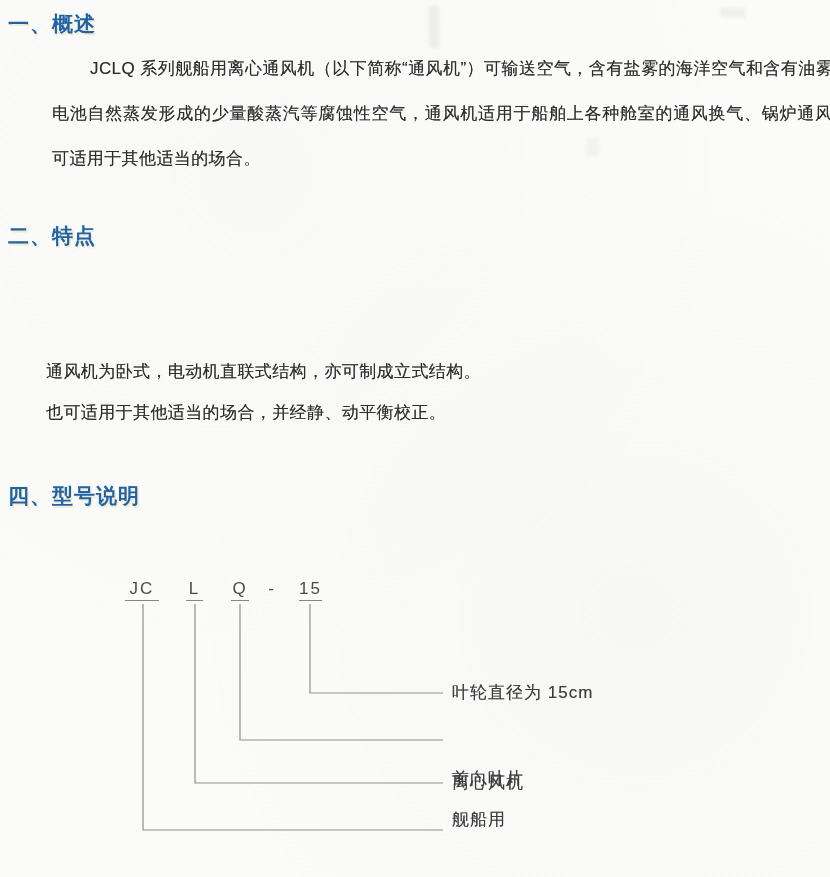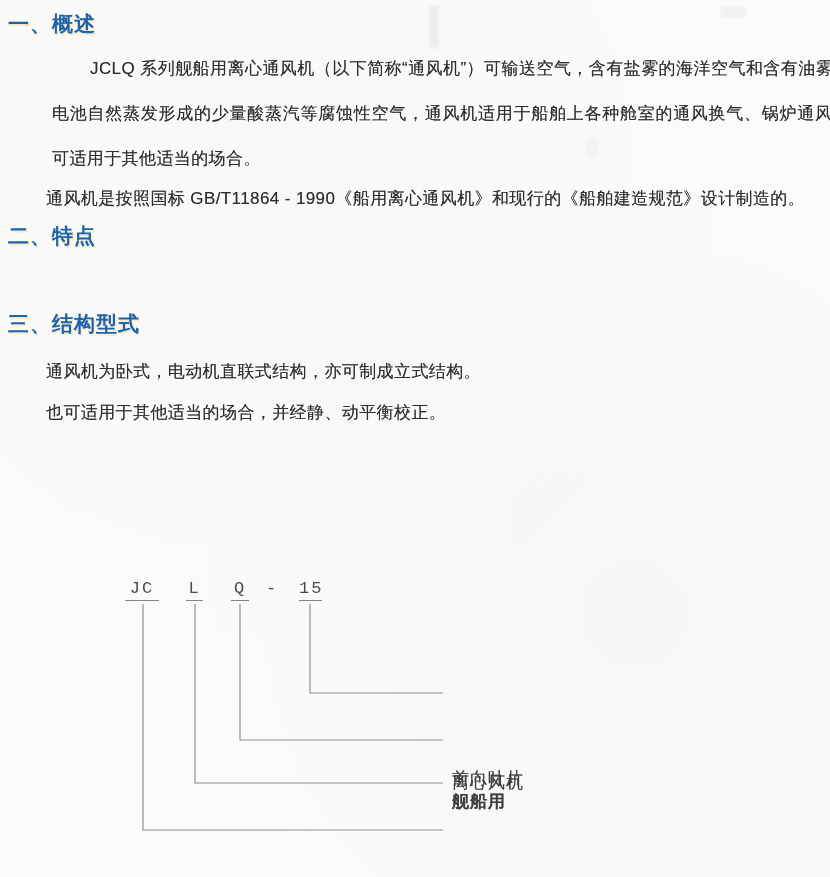--- a/index.html
+++ b/index.html
@@ -40,21 +40,20 @@
     letter-spacing:0.4px;
   }
   .para.indent{ text-indent:38px; }
   .para.single{ line-height:30px; white-space:nowrap; text-align:left; }
   .code-part{
     position:absolute;top:579px;height:21px;
     font-size:17px;color:var(--diagram-text);
     text-align:center;letter-spacing:2px;
     border-bottom:1px solid #858585;
     white-space:nowrap;
-    font-family:Liberation Mono, monospace;
   }
   .code-part.no-underline{ border-bottom:none; }
   .diagram-label{
     position:absolute;left:452px;
     font-size:17px;color:#3c3c3c;
     letter-spacing:1px;white-space:nowrap;
     text-shadow:0 0 0.4px rgba(60,60,60,0.5);
   }
   .lines-svg{
     position:absolute;left:0;top:0;width:830px;height:877px;
@@ -72,39 +71,39 @@
 <body>
 
 <div class="page">
 
   <div class="artifact a1"></div>
   <div class="artifact a2"></div>
   <div class="artifact a3"></div>
 
   <div class="heading" style="top:10px;">一、概述</div>
   <div class="para indent" style="top:46px;margin-left:44px;">JCLQ 系列舰船用离心通风机（以下简称“通风机”）可输送空气，含有盐雾的海洋空气和含有油雾、蓄电池自然蒸发形成的少量酸蒸汽等腐蚀性空气，通风机适用于船舶上各种舱室的通风换气、锅炉通风，也可适用于其他适当的场合。</div>
-  <div class="para indent single" style="top:184px;">通风机是按照国标 GB/T11864 - 1990《船用离心通风机》和现行的《船舶建造规范》设计制造的。</div>
 
   <div class="heading" style="top:222px;">二、特点</div>
 
-  <div class="heading" style="top:310px;">三、结构型式</div>
   <div class="para indent single" style="top:357px;">通风机为卧式，电动机直联式结构，亦可制成立式结构。</div>
   <div class="para indent single" style="top:398px;">也可适用于其他适当的场合，并经静、动平衡校正。</div>
 
+  <div class="heading" style="top:482px;">四、型号说明</div>
 
   <div class="code-part" style="left:125px;width:34px;">JC</div>
   <div class="code-part" style="left:186px;width:17px;">L</div>
   <div class="code-part" style="left:231px;width:18px;">Q</div>
   <div class="code-part no-underline" style="left:265px;width:14px;">-</div>
   <div class="code-part" style="left:299px;width:23px;">15</div>
 
   <svg class="lines-svg" viewBox="0 0 830 877">
     <polyline points="310,604 310,693 443,693" fill="none" stroke="#8f8f8f" stroke-width="1.2"></polyline>
     <polyline points="240,604 240,740 443,740" fill="none" stroke="#8f8f8f" stroke-width="1.2"></polyline>
     <polyline points="195,604 195,783 443,783" fill="none" stroke="#8f8f8f" stroke-width="1.2"></polyline>
     <polyline points="143,604 143,830 443,830" fill="none" stroke="#8f8f8f" stroke-width="1.2"></polyline>
   </svg>
 
+  <div class="diagram-label" style="top:681px;">叶轮直径为 15cm</div>
   <div class="diagram-label" style="top:767px;">前向叶片</div>
   <div class="diagram-label" style="top:771px;">离心风机</div>
-  <div class="diagram-label" style="top:790px;font-weight:bold;">舰船用</div>
+  <div class="diagram-label" style="top:808px;">舰船用</div>
 
 </div>
 
 </body></html>

